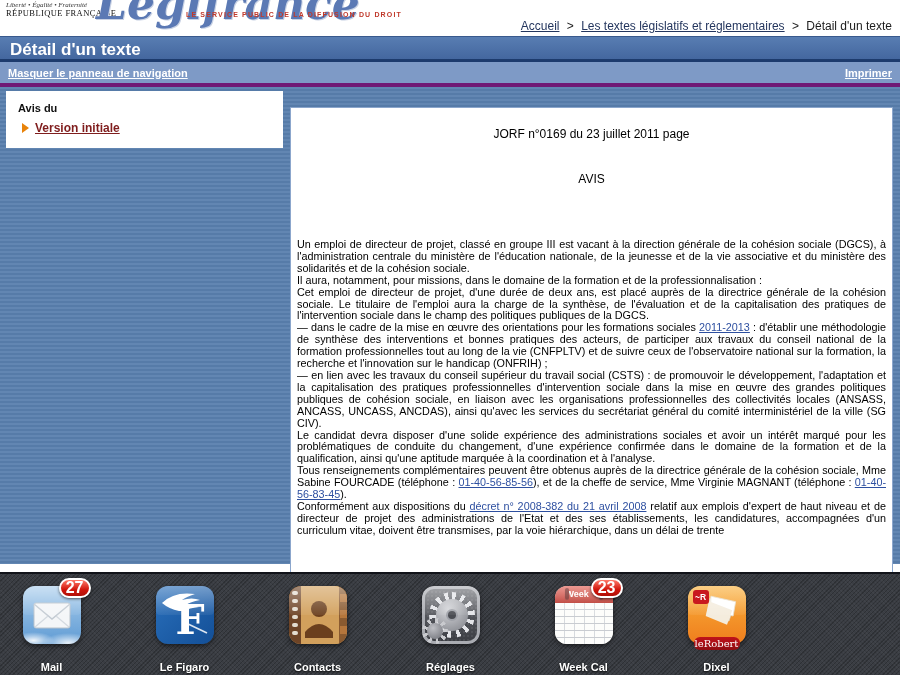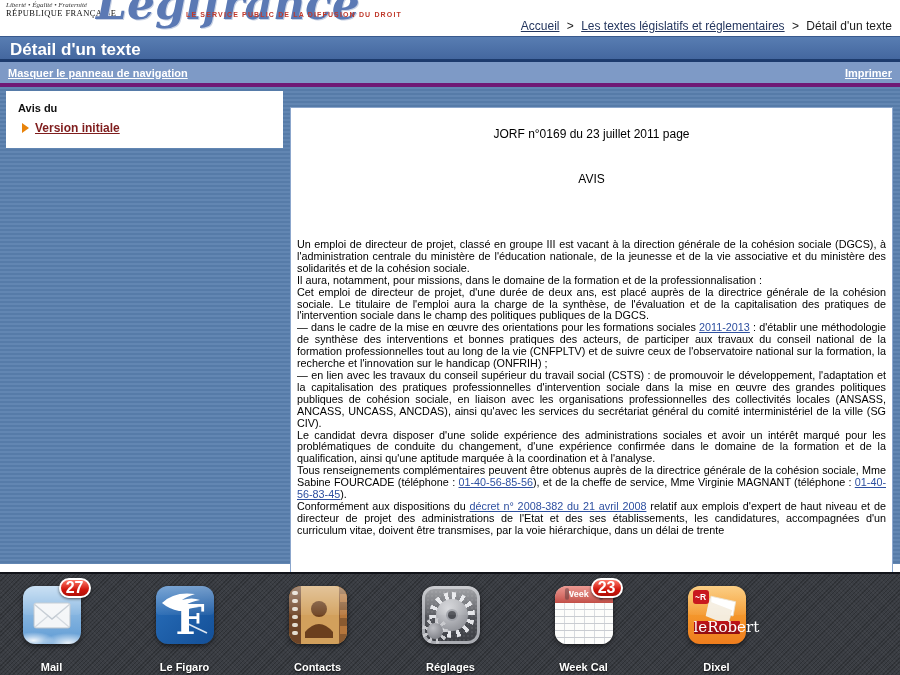--- a/index.html
+++ b/index.html
@@ -93,23 +93,23 @@
   .weekcal-pin { position:absolute; width:4px; height:11px; border-radius:2px; background:#6e1410; top:2px;
       box-shadow:0 1px 1px rgba(0,0,0,.4); }
   .weekcal-grid { position:absolute; left:0; top:17px; width:58px; height:41px; border-radius:0 0 12px 12px;
       background:
         repeating-linear-gradient(to bottom, transparent 0 6px, #c9ccd1 6px 7px),
         repeating-linear-gradient(to right, transparent 0 9px, #d7dade 9px 10px),
         #fdfdfb; }
   .icon-dixel { background:linear-gradient(#f9b03a,#ef7d1d); overflow:visible; }
   .dixel-tile { position:absolute; left:5px; top:4px; width:16px; height:14px; border-radius:3px;
       background:#c8181f; color:#fff; font-size:8.5px; font-weight:bold; text-align:center; line-height:14px; z-index:2; }
-  .dixel-banner { position:absolute; left:6px; top:35px; width:46px; height:13px; border-radius:1px;
+  .dixel-banner { position:absolute; left:6px; top:51px; width:46px; height:13px; border-radius:6px;
       background:linear-gradient(#c01219,#8f0d12); color:#fff; font-family:"DejaVu Serif", serif;
-      font-size:15px; text-align:center; line-height:13px; z-index:2; }
+      font-size:10px; text-align:center; line-height:13px; z-index:2; }
 </style>
 </head>
 <body>
 
 <div class="screen">
 
   <div class="webpage">
 
     <div class="top-header">
       <div class="marianne">

